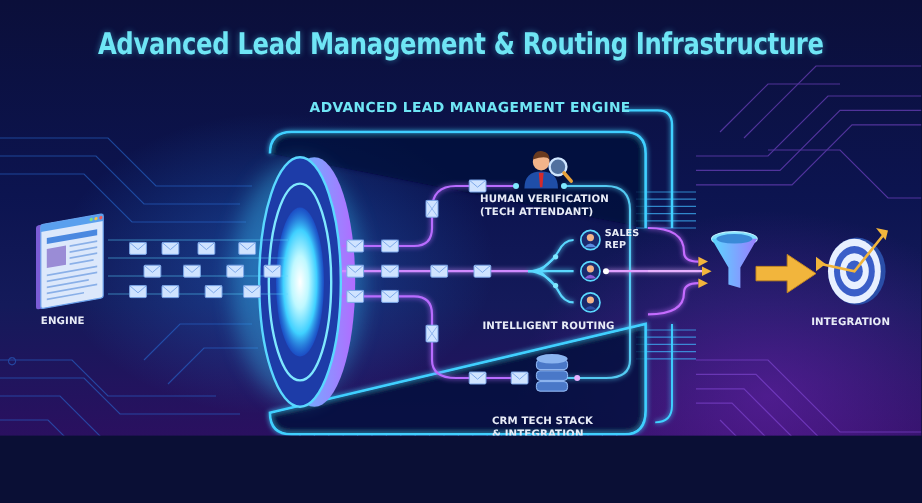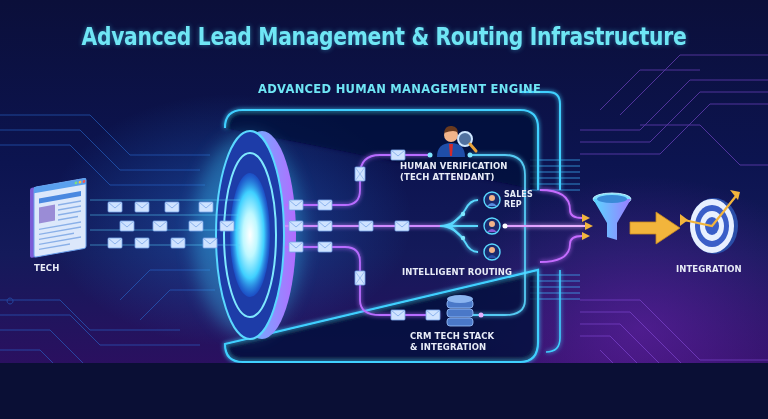--- a/index.html
+++ b/index.html
@@ -258,39 +258,39 @@
       <ellipse cx="-2" cy="0" rx="17" ry="21" fill="#3a5ec8"></ellipse>
       <ellipse cx="-2" cy="0" rx="12" ry="15" fill="#e8f0ff"></ellipse>
       <ellipse cx="-2" cy="0" rx="7" ry="9" fill="#3a5ec8"></ellipse>
       <path d="M-30,-6 L-2,0 L22,-30" stroke="#f2b53c" stroke-width="2.2" fill="none"></path>
       <path d="M-34,-12 L-26,-6 L-34,0 Z" fill="#f2b53c"></path>
       <path d="M16,-36 L26,-34 L24,-26 Z" fill="#f2b53c"></path>
     </g>
   </svg>
 
   <div class="title">Advanced Lead Management &amp; Routing Infrastructure</div>
-  <div class="engine-lbl">ADVANCED HUMAN MANAGEMENT ENGINE</div>
-
-  <div class="lbl" style="left:34px;top:263px;width:50px;">TECH</div>
+  <div class="engine-lbl">ADVANCED LEAD MANAGEMENT ENGINE</div>
+
+  <div class="lbl" style="left:34px;top:263px;width:50px;">ENGINE</div>
 
   <div class="lbl" style="left:400px;top:161px;width:110px;">
     <div>HUMAN VERIFICATION</div>
     <div>(TECH ATTENDANT)</div>
   </div>
 
   <div class="lbl" style="left:504px;top:190px;width:34px;font-size:8px;line-height:10px;">
     <div>SALES</div>
     <div>REP</div>
   </div>
 
   <div class="lbl" style="left:402px;top:267px;width:120px;">
     <div>INTELLIGENT ROUTING</div>
   </div>
 
-  <div class="lbl" style="left:410px;top:331px;width:100px;">
+  <div class="lbl" style="left:410px;top:346px;width:100px;">
     <div>CRM TECH STACK</div>
     <div>&amp; INTEGRATION</div>
   </div>
 
   <div class="lbl" style="left:676px;top:264px;width:80px;">INTEGRATION</div>
 
   <svg class="sparkle" viewBox="0 0 26 26">
     <path d="M13,1 Q14,12 25,13 Q14,14 13,25 Q12,14 1,13 Q12,12 13,1 Z" fill="#b9b4c8"></path>
   </svg>
 </div>

